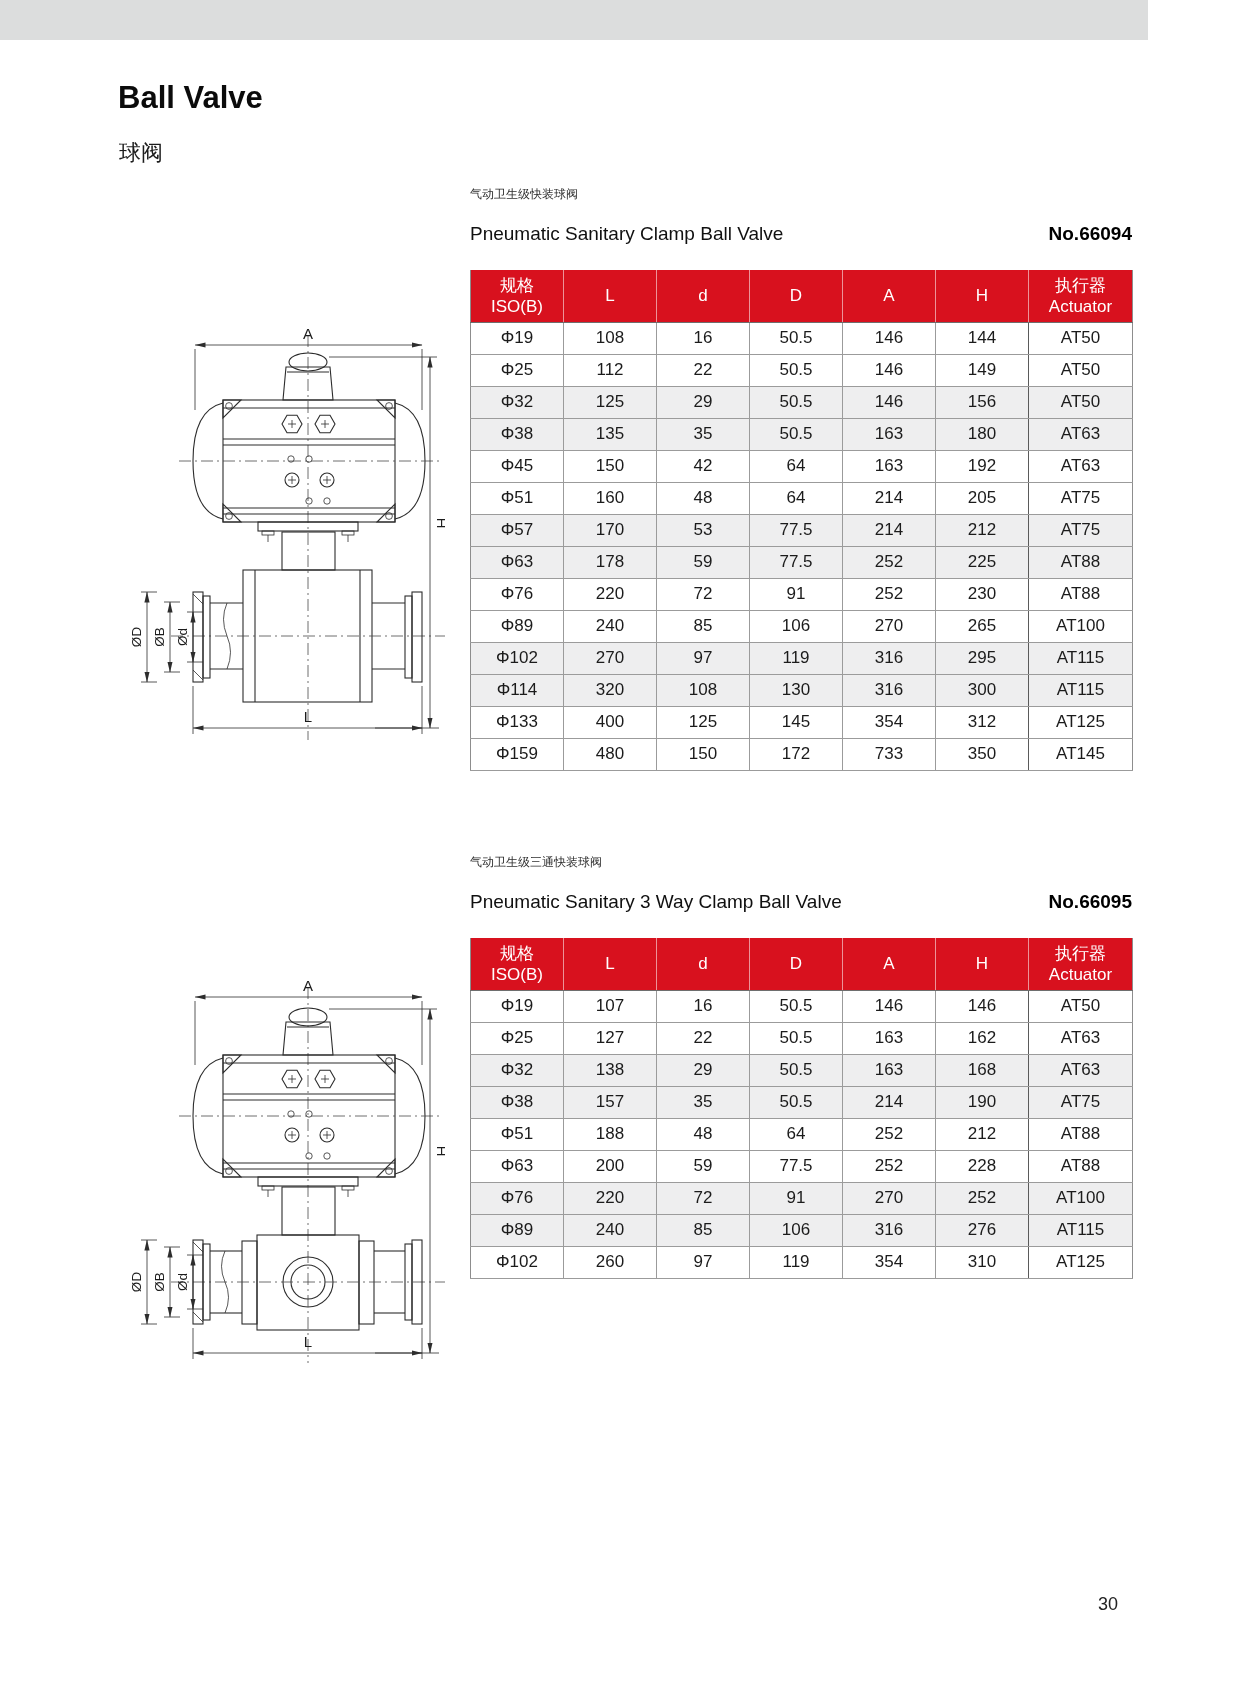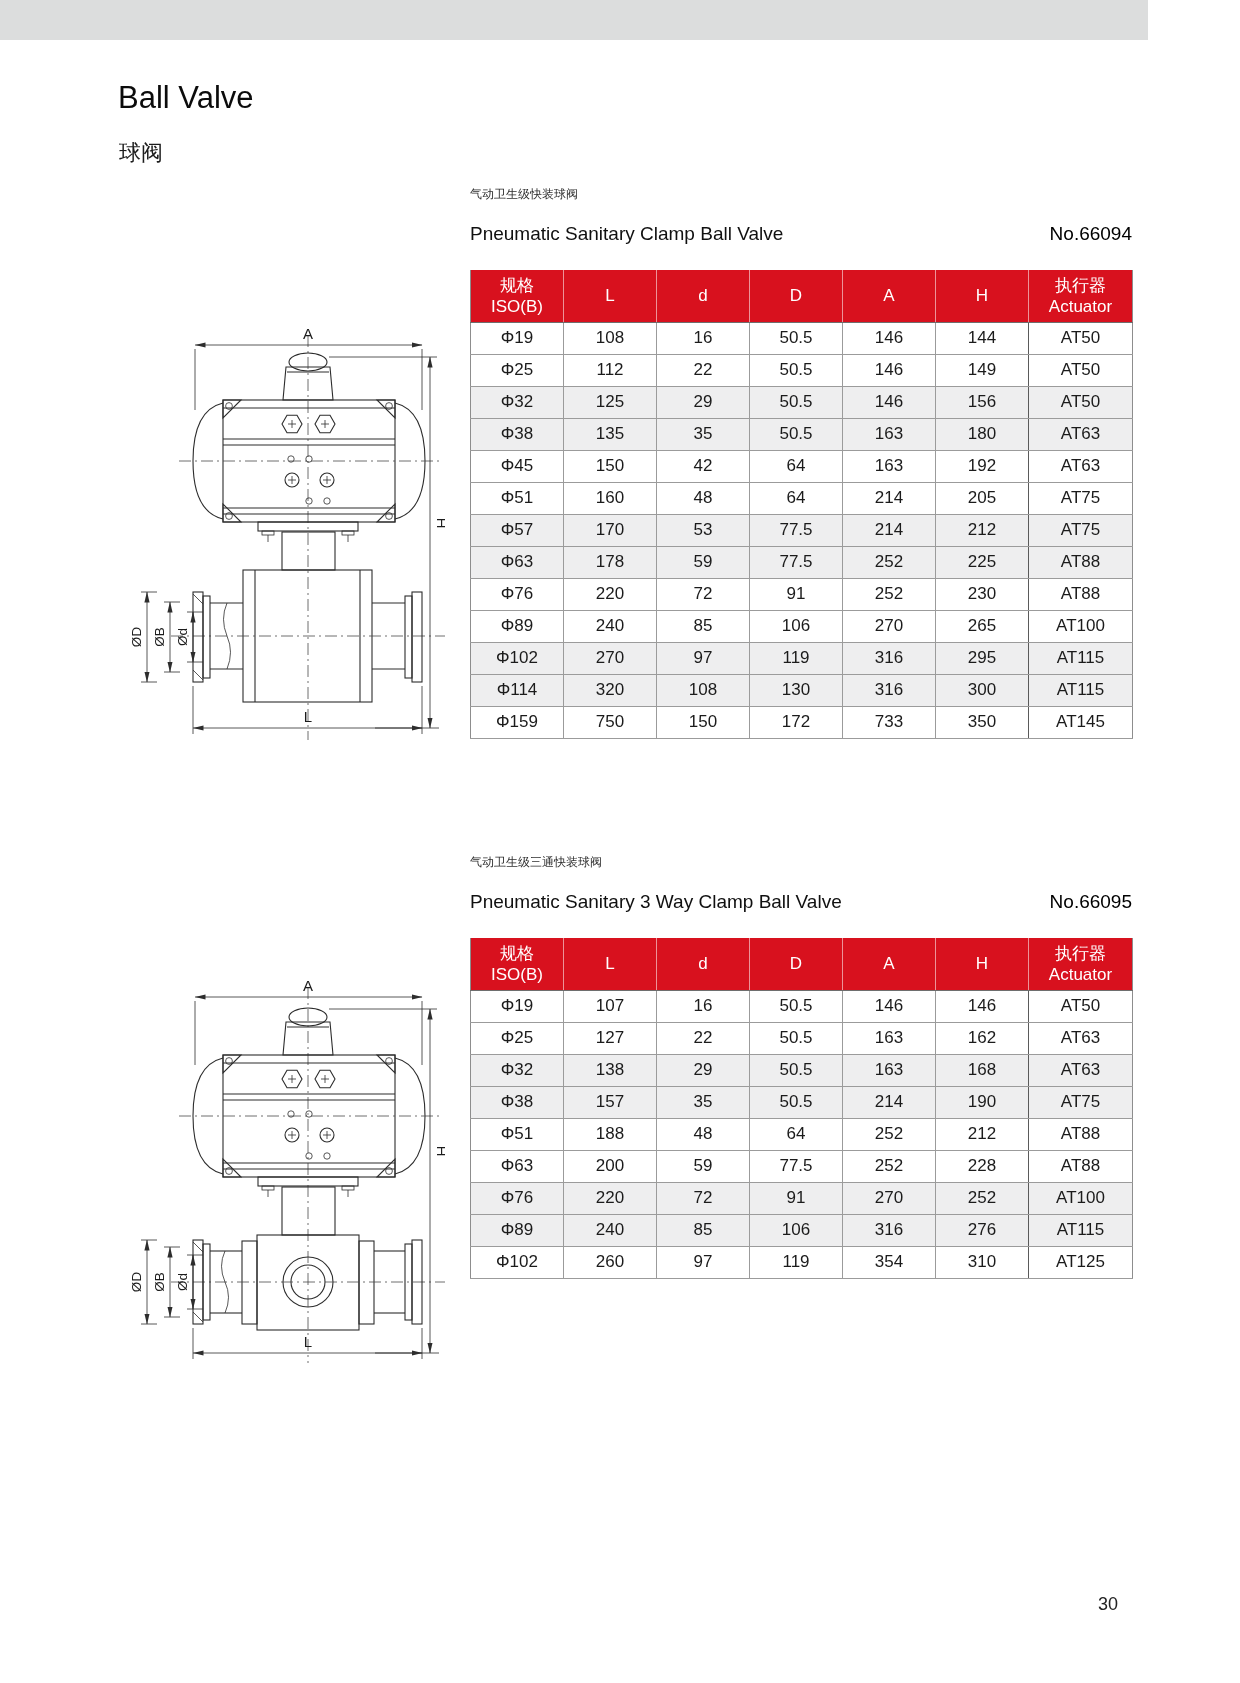--- a/index.html
+++ b/index.html
@@ -2,30 +2,30 @@
 <html lang="zh"><head>
 <meta charset="utf-8">
 <style>
   * { margin:0; padding:0; box-sizing:border-box; }
   html,body { background:#ffffff; }
   body {
     width:1240px; height:1683px; position:relative; overflow:hidden;
     font-family:"Liberation Sans", sans-serif; color:#1a1a1a;
   }
   .top-bar { position:absolute; left:0; top:0; width:1148px; height:40px; background:#dcdddd; }
-  .page-title { position:absolute; left:118px; top:80px; font-size:31px; font-weight:400; color:#0b0b0b; }
+  .page-title { position:absolute; left:118px; top:80px; font-size:31px; font-weight:700; color:#0b0b0b; }
   .page-subtitle { position:absolute; left:119px; top:126px; font-size:22px; color:#1c1c1c;margin-top:12px; }
 
   .section { position:absolute; left:470px; width:662px; }
   #section-1 { top:183px; }
   #section-2 { top:851px; }
   .sec-title-zh { font-size:12px; line-height:22px; color:#2e2e2e; }
   .sec-title-row { display:flex; justify-content:space-between; align-items:baseline; margin-top:16px; }
   .sec-title-en { font-size:19px; line-height:25px; color:#101010; }
-  .sec-model { font-size:19px; font-weight:400; color:#000; }
+  .sec-model { font-size:19px; font-weight:700; color:#000; }
 
   table.spec {
     border-collapse:collapse; table-layout:fixed; width:662px; margin-top:24px;
     border-left:1px solid #8d8d8d; border-right:1px solid #8d8d8d;
   }
   table.spec th {
     background:#d8111e; color:#ffffff; font-weight:400; font-size:17px; line-height:21px;
     white-space:pre-line; height:52px; vertical-align:middle; text-align:center;
     border-right:1px solid rgba(255,255,255,.55); border-bottom:1px solid #6e6e6e;
   }
@@ -348,22 +348,31 @@
         <tr class="alt">
           <td>Φ114</td>
           <td>320</td>
           <td>108</td>
           <td>130</td>
           <td>316</td>
           <td>300</td>
           <td>AT115</td>
         </tr>
         <tr>
+          <td>Φ133</td>
+          <td>400</td>
+          <td>125</td>
+          <td>145</td>
+          <td>354</td>
+          <td>312</td>
+          <td>AT125</td>
+        </tr>
+        <tr>
           <td>Φ159</td>
-          <td>750</td>
+          <td>480</td>
           <td>150</td>
           <td>172</td>
           <td>733</td>
           <td>350</td>
           <td>AT145</td>
         </tr>
       </tbody>
   </table>
 </section>
 

